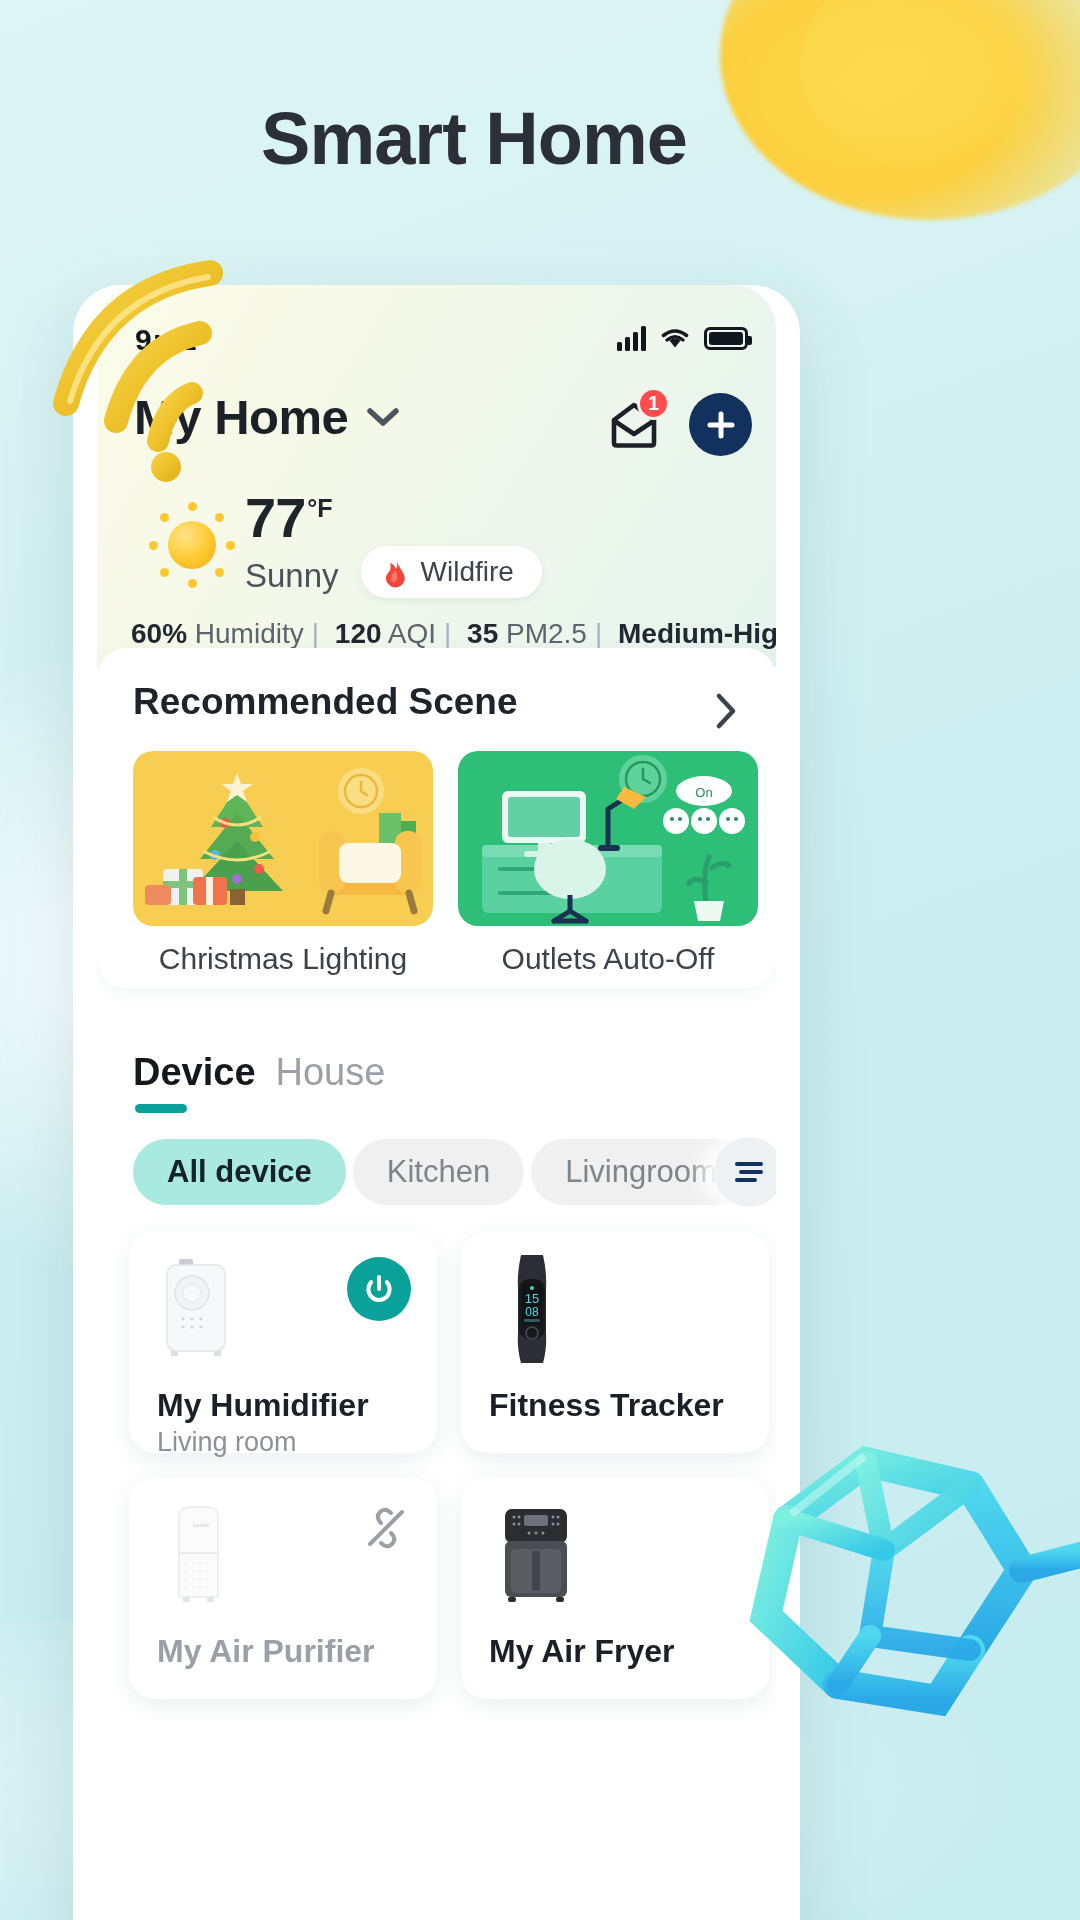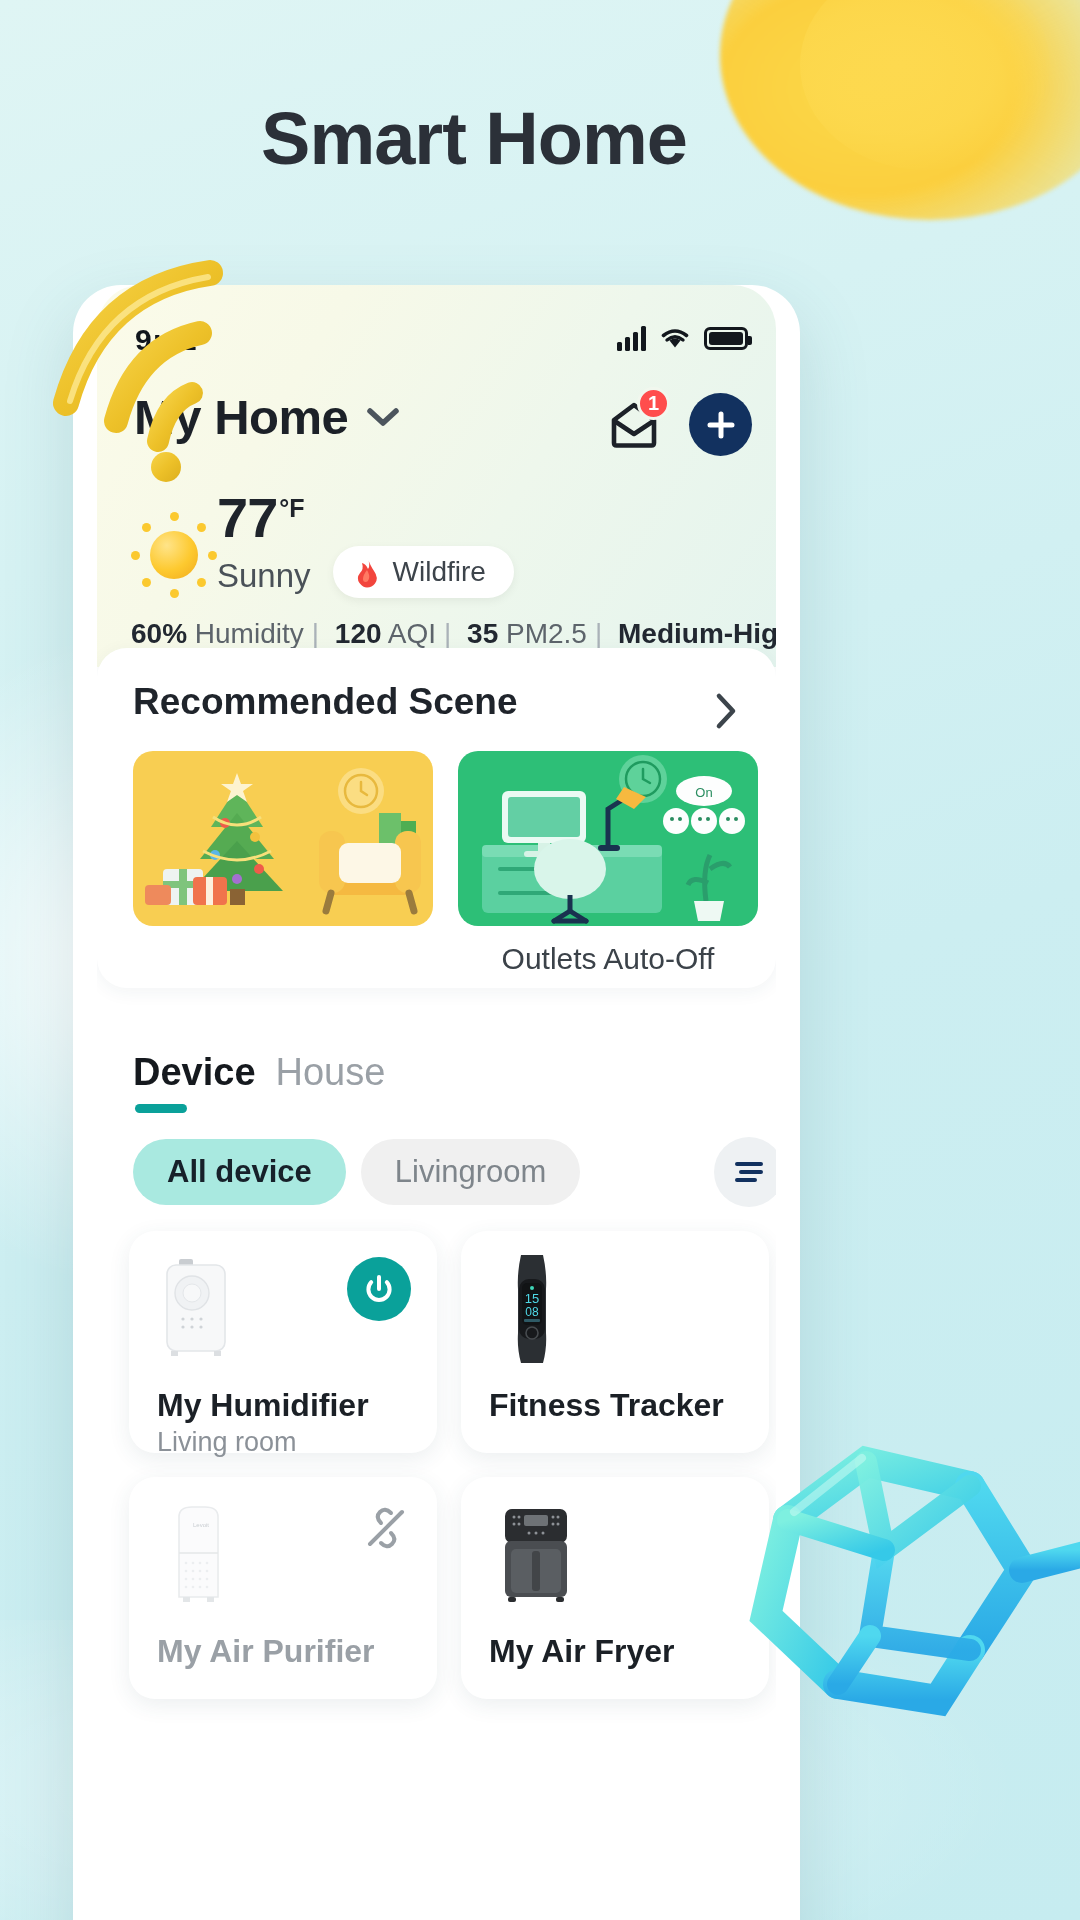--- a/index.html
+++ b/index.html
@@ -83,21 +83,21 @@
     background:#ff4d4d;border-radius:50%;color:#fff;font-size:20px;font-weight:bold;
     display:flex;align-items:center;justify-content:center; border:3px solid #f1f7ee;
   }
   .plus-btn{
     width:63px;height:63px;border-radius:50%;background:#12315f;
     display:flex;align-items:center;justify-content:center;
   }
 
   
   .weather{ position:absolute; left:0; top:205px; width:679px; }
-  .w-row{ position:absolute; left:34px; top:0; display:flex; align-items:flex-end; }
+  .w-row{ position:absolute; left:52px; top:0; display:flex; align-items:flex-start; gap:10px;}
   .sun{
     width:86px;height:86px;position:relative;margin-top:12px;flex:none;
   }
   .sun .core{
     position:absolute;left:19px;top:19px;width:48px;height:48px;border-radius:50%;
     background:radial-gradient(circle at 35% 30%, #ffe489 0%, #fdc92f 55%, #f0a91c 100%);
   }
   .sun .ray{ position:absolute;width:9px;height:9px;border-radius:50%;background:#fbc92f;}
   .w-temp{ display:flex; align-items:flex-start; }
   .t-num{ font-size:56px;font-weight:bold;color:#1f242b;line-height:1;letter-spacing:-1px;}
@@ -131,21 +131,21 @@
     position:absolute; left:0; top:724px; width:679px; height:980px;
     background:#fff; border-radius:30px;
   }
   .tabs{ position:absolute; left:36px; top:42px; display:flex; gap:20px; align-items:center;}
   .tab{ font-size:38px; color:#9aa0a6;}
   .tab.active{ color:#15191e; font-weight:bold; position:relative;}
   .tab.active::after{
     content:""; position:absolute; left:2px; bottom:-19px; width:52px;height:9px;
     background:#0aa19a; border-radius:5px;
   }
-  .chips{ position:absolute; left:36px; top:130px; display:flex; gap:15px; align-items:center;}
+  .chips{ position:absolute; left:36px; top:130px; display:flex; gap:7px; align-items:center;}
   .chip{
     height:66px;border-radius:33px;padding:0 34px;display:flex;align-items:center;
     font-size:31px;color:#7e858b;background:#f0f0f0;white-space:nowrap;
   }
   .chip.active{ background:#a9e9e0; color:#17212a; font-weight:bold;}
   .filter-btn{
     position:absolute; right:-8px; top:128px; width:70px;height:70px;border-radius:50%;
     background:#eef1f3; display:flex;align-items:center;justify-content:center;
     box-shadow:-14px 0 18px rgba(255,255,255,0.95);
   }
@@ -308,20 +308,21 @@
               <path d="M70 100 Q104 118 138 100" stroke="#f7e07a" stroke-width="3" fill="none"></path>
 
               <rect x="30" y="118" width="40" height="36" rx="4" fill="#eef3f1"></rect>
               <rect x="46" y="118" width="8" height="36" fill="#7fc47c"></rect>
               <rect x="30" y="130" width="40" height="7" fill="#7fc47c"></rect>
               <rect x="60" y="126" width="34" height="28" rx="4" fill="#f0734c"></rect>
               <rect x="73" y="126" width="7" height="28" fill="#fdf0de"></rect>
               <rect x="12" y="134" width="26" height="20" rx="4" fill="#ee8a5c"></rect>
             </svg>
           </div>
+          <div class="scene-lbl">Christmas Lighting</div>
         </div>
 
         <div class="scene-item">
           <div class="scene-thumb" style="background:#2dbf77;">
             <svg width="300" height="175" viewBox="0 0 300 175">
               <circle cx="185" cy="28" r="24" fill="#5ed29a"></circle>
               <circle cx="185" cy="28" r="17" fill="none" stroke="#1f9b5f" stroke-width="2.5"></circle>
               <path d="M185 18 L185 28 L192 32" stroke="#1f9b5f" stroke-width="2.5" fill="none" stroke-linecap="round"></path>
 
               <ellipse cx="246" cy="40" rx="28" ry="15" fill="#fdfefe"></ellipse>
@@ -368,20 +369,21 @@
     </div>
 
     <div class="device-pane">
       <div class="tabs">
         <span class="tab active">Device</span>
         <span class="tab">House</span>
       </div>
 
       <div class="chips">
         <span class="chip active">All device</span>
+        <span class="chip">Kitchen</span>
         <span class="chip">Livingroom</span>
 
       </div>
       <div class="filter-btn">
         <svg width="34" height="26" viewBox="0 0 34 26">
           <path d="M5 5 L29 5 M9 13 L29 13 M5 21 L23 21" stroke="#12315f" stroke-width="4" stroke-linecap="round"></path>
         </svg>
       </div>
 
       <div class="grid">

